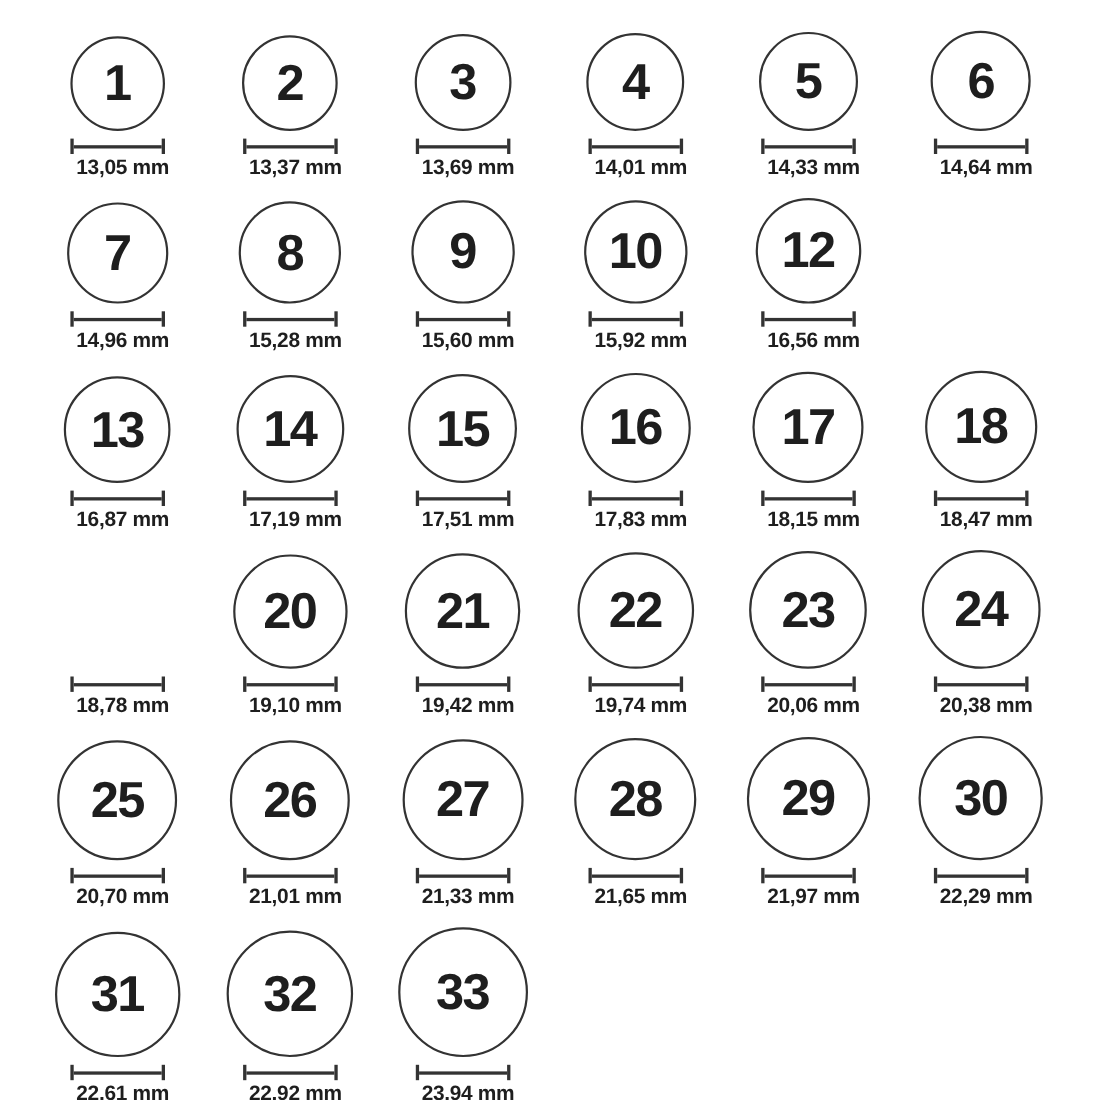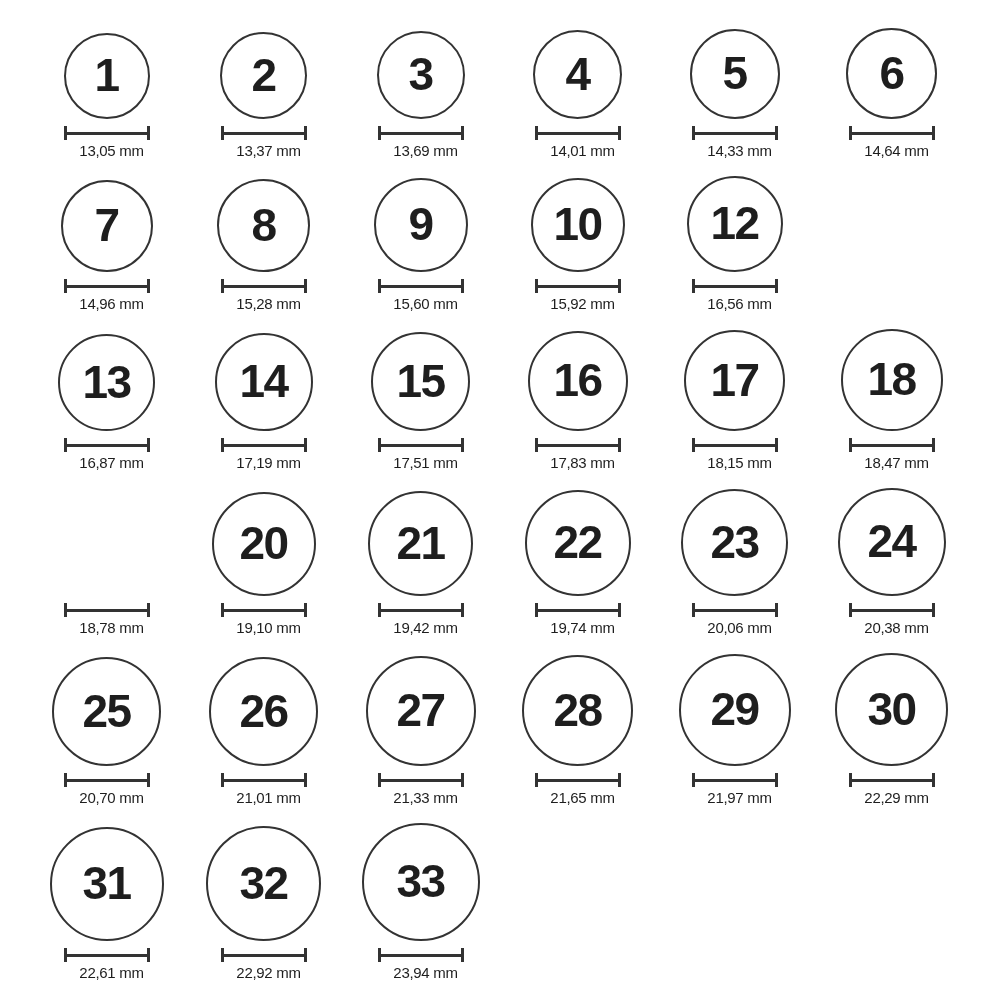--- a/index.html
+++ b/index.html
@@ -51,22 +51,22 @@
   .measure {
     width: 86px;
     height: 14px;
     margin-top: 7px;
     border-left: 3px solid var(--stroke);
     border-right: 3px solid var(--stroke);
     background: linear-gradient(var(--stroke), var(--stroke)) center / 100% 3px no-repeat;
   }
   .label {
     margin-top: 3px;
-    font-size: 15px;
-    font-weight: 400;
+    font-size: 19px;
+    font-weight: 700;
     letter-spacing: -0.3px;
     color: var(--text);
     line-height: 1;
     white-space: nowrap;
     margin-left: 10px;
   }
 </style>
 </head>
 <body>
 

